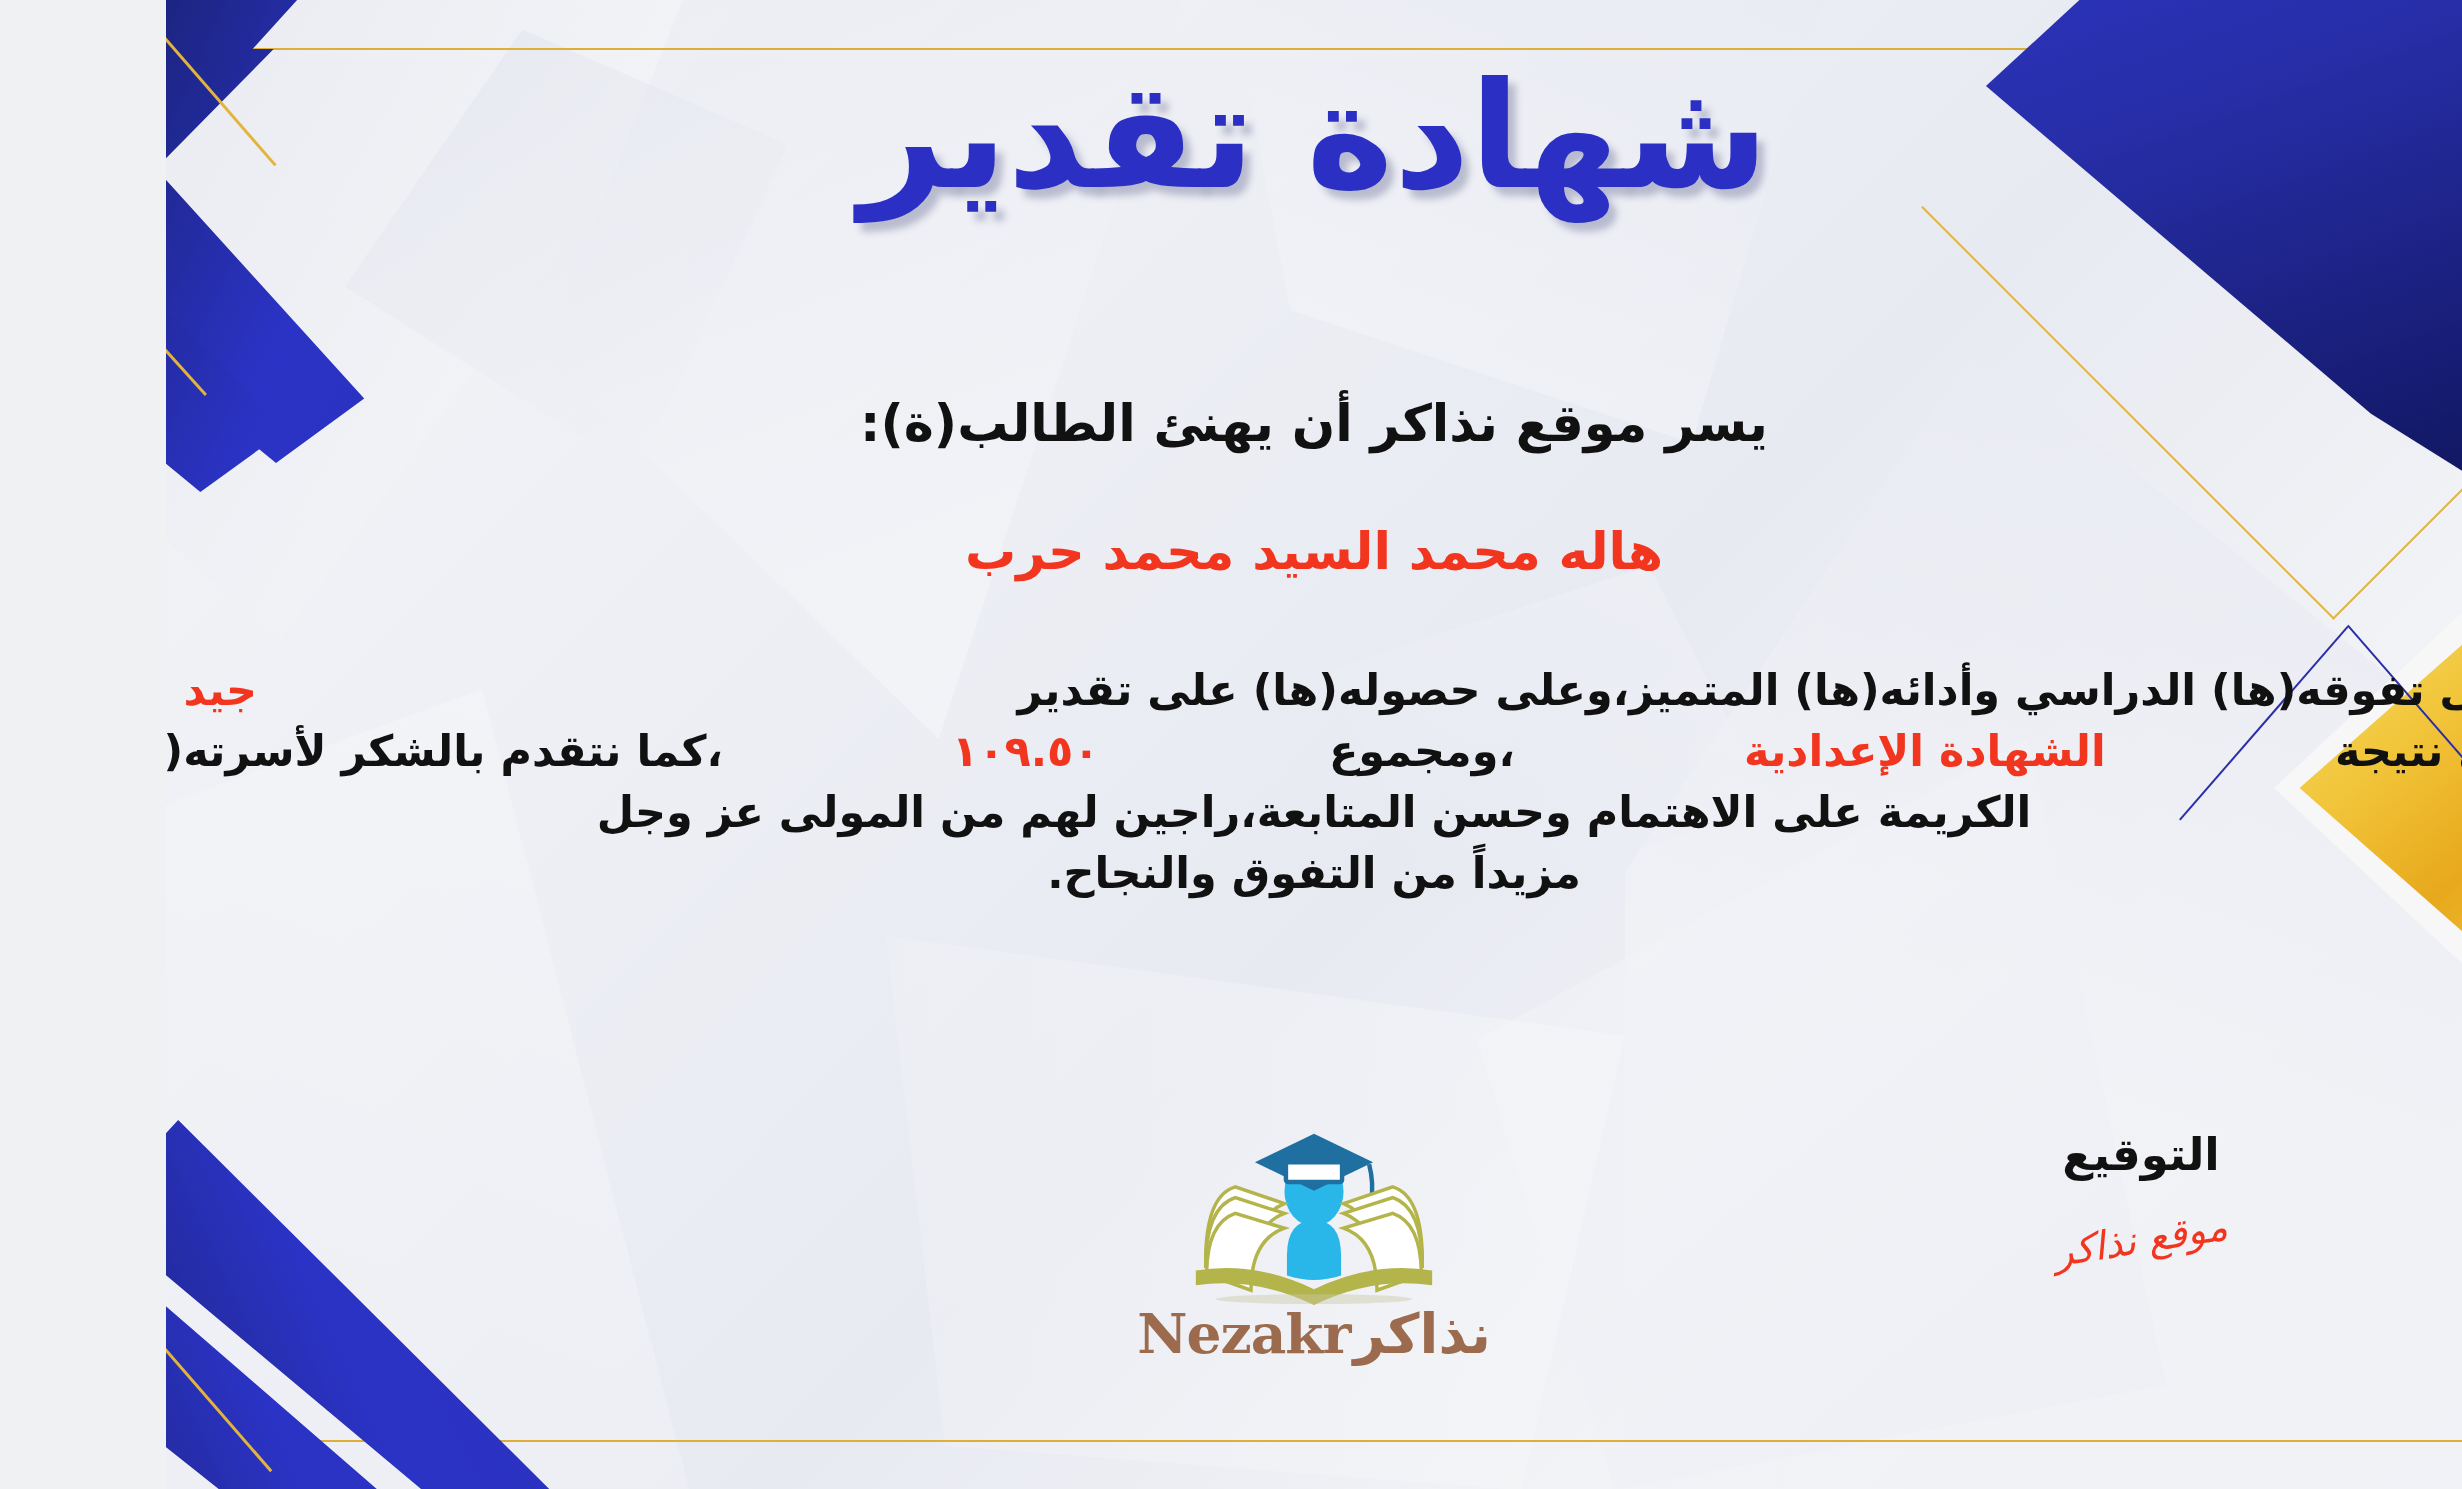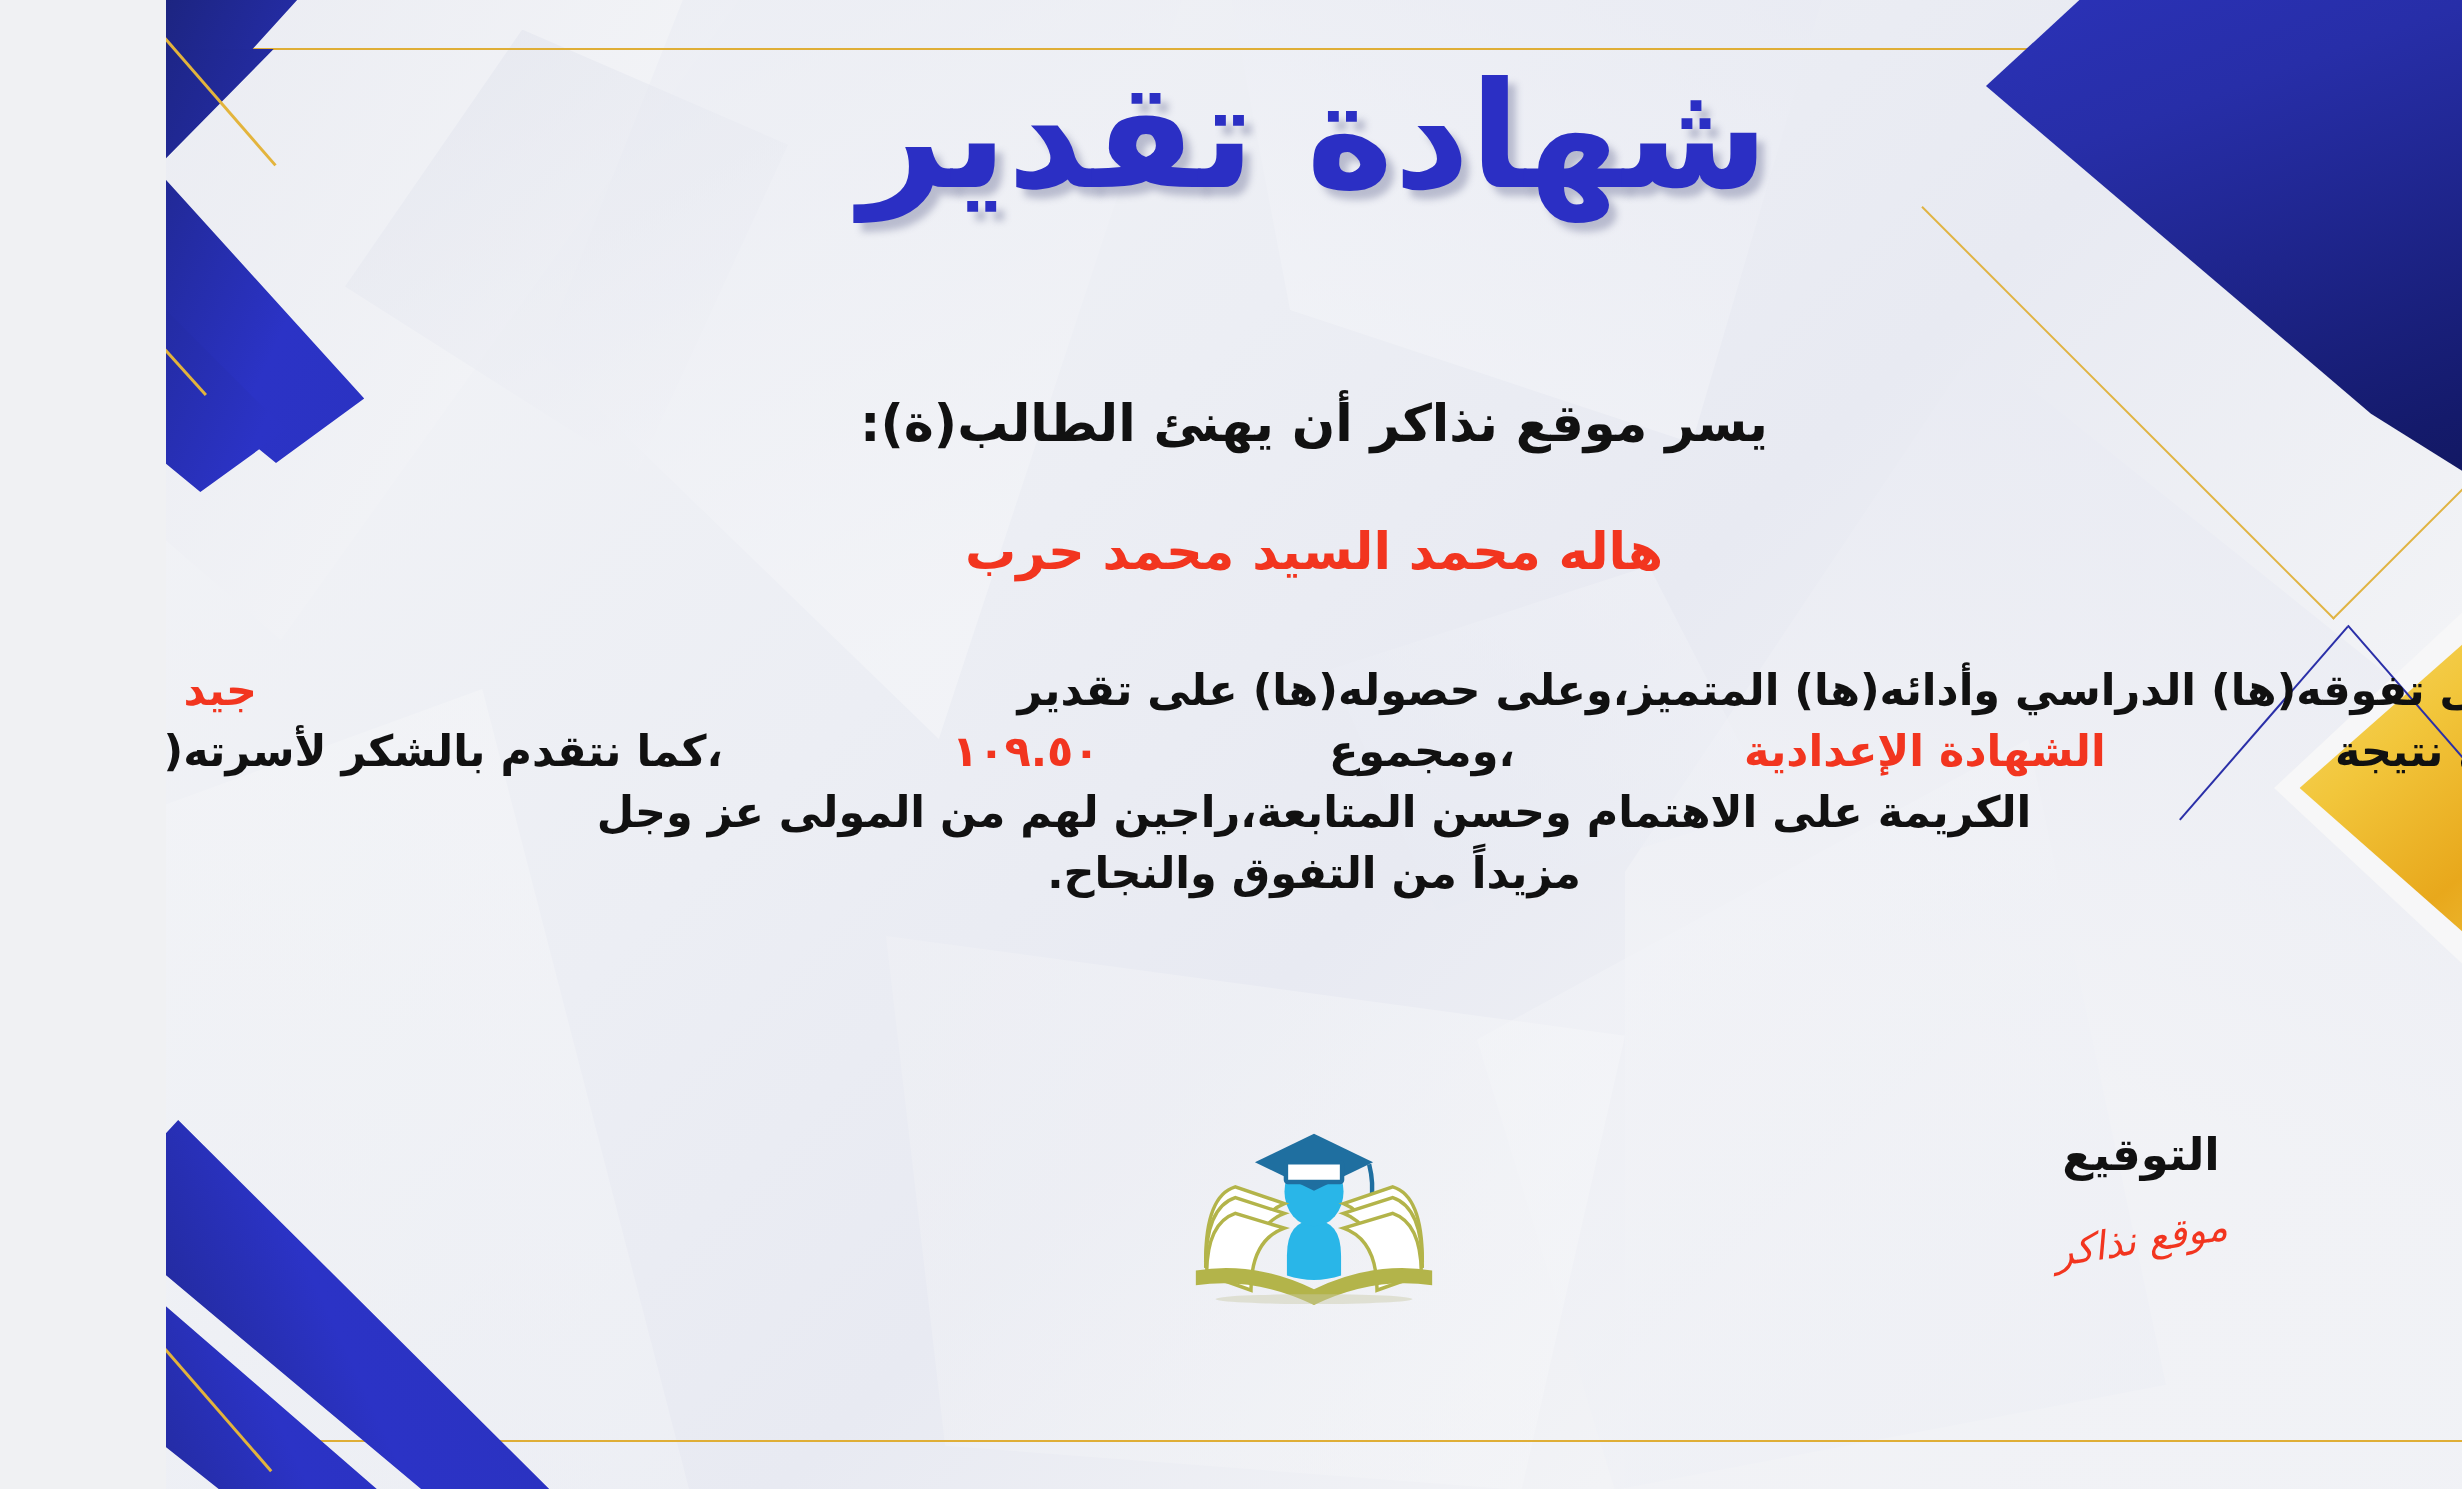--- a/index.html
+++ b/index.html
@@ -275,17 +275,21 @@
         <path d="M62 328 q0-104 58-124 l100 30 q-68 24 -68 126 z" fill="#fff" stroke="#b3b44a" stroke-width="7"></path>
 
         <path d="M500 300 q0-132 -60-150 l-100 34 q70 28 70 150 z" fill="#fff" stroke="#b3b44a" stroke-width="7"></path>
         <path d="M500 312 q0-120 -60-140 l-100 32 q70 26 70 140 z" fill="#fff" stroke="#b3b44a" stroke-width="7"></path>
         <path d="M498 328 q0-104 -58-124 l-100 30 q68 24 68 126 z" fill="#fff" stroke="#b3b44a" stroke-width="7"></path>
 
         <path d="M40 320 q120 -20 240 38 q120 -58 240 -38 l0 30 q-120 -18 -240 40 q-120 -58 -240 -40 z" fill="#b3b44a"></path>
 
         <ellipse cx="280" cy="378" rx="200" ry="10" fill="#c9c9a8" opacity=".45"></ellipse>
       </svg>
+      <div class="logo-text">
+        <span>Nezakr</span>
+        <span class="logo-ar">نذاكر</span>
+      </div>
     </div>
 
   </div>
 </div>
 
 
 </body></html>

